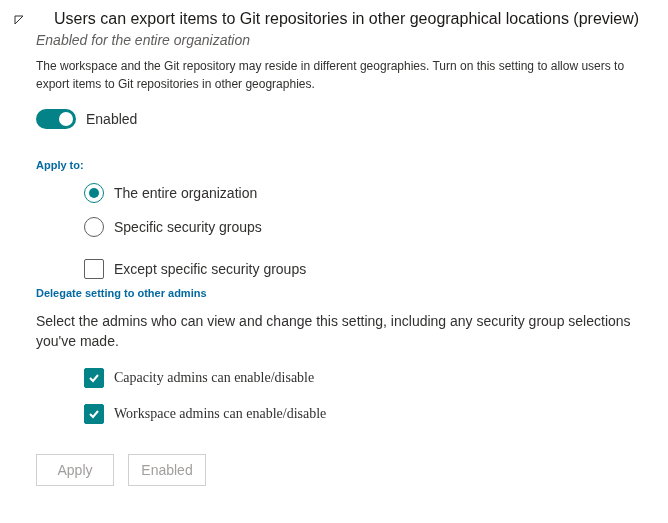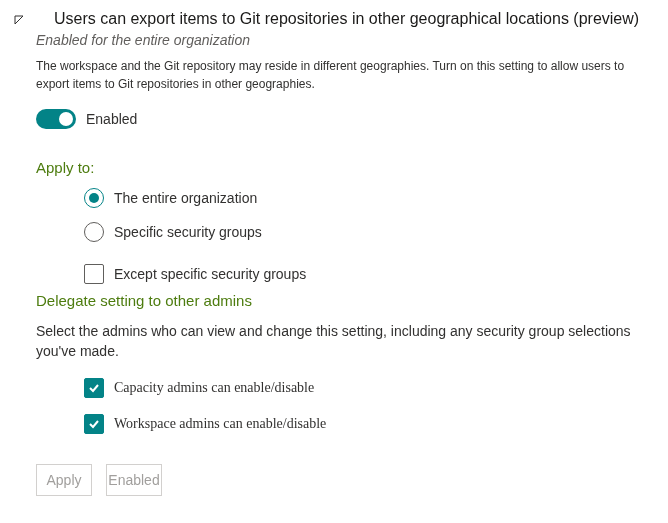--- a/index.html
+++ b/index.html
@@ -81,23 +81,23 @@
       width: 14px;
       height: 14px;
       background: #fff;
       border-radius: 50%;
     }
     .toggle-label {
       font-size: 14px;
       color: #323130;
     }
     .section-label {
-      font-weight: 400;
-      color: #4d7c0f;
-      font-size: 15px;
+      font-weight: 700;
+      color: #0369a1;
+      font-size: 11px;
       margin-bottom: 12px;
     }
     .radio-row, .checkbox-row {
       display: flex;
       align-items: center;
       gap: 10px;
       margin-bottom: 14px;
       padding-left: 48px;
     }
     .radio {
@@ -166,21 +166,21 @@
     }
     .delegate-checks .checkbox-row {
       margin-bottom: 16px;
     }
     .button-row {
       display: flex;
       gap: 14px;
     }
     .btn {
       padding: 7px 0;
-      width: 56px;
+      width: 78px;
       border: 1px solid #d2d0ce;
       background: #fff;
       color: #a19f9d;
       font-size: 14px;
       font-family: inherit;
       cursor: pointer;
       text-align: center;
     }
   </style>
 </head>

